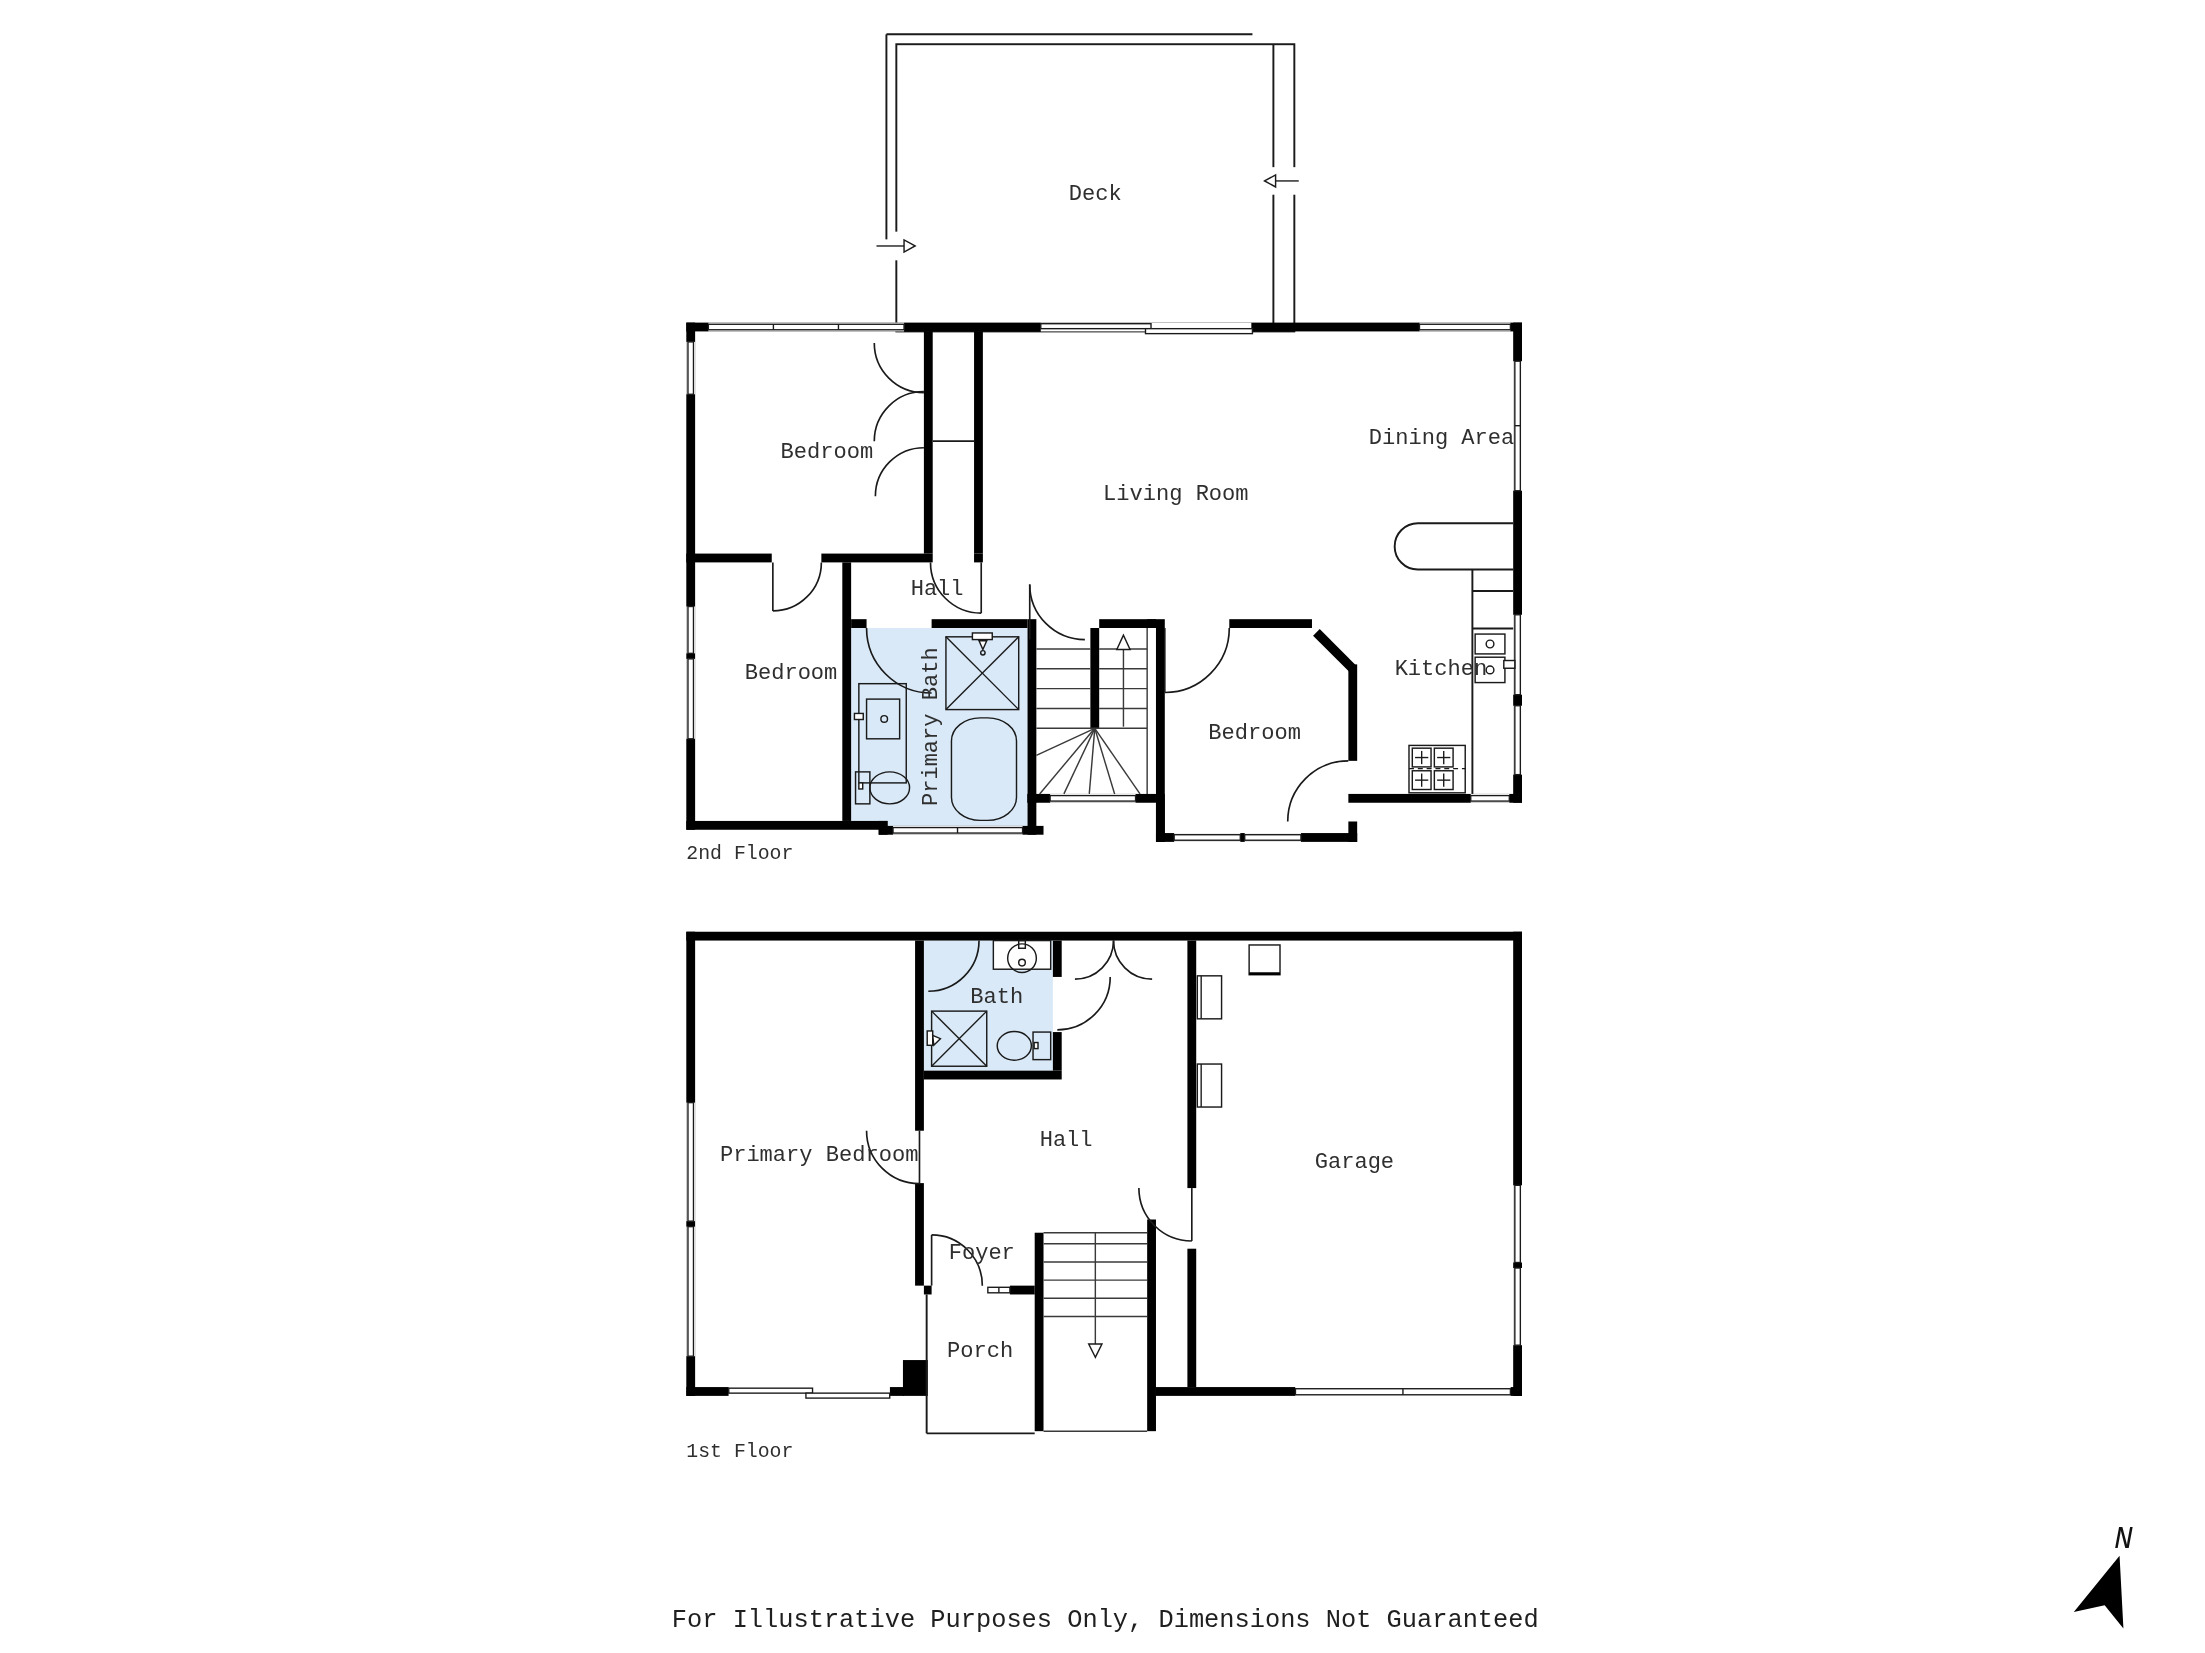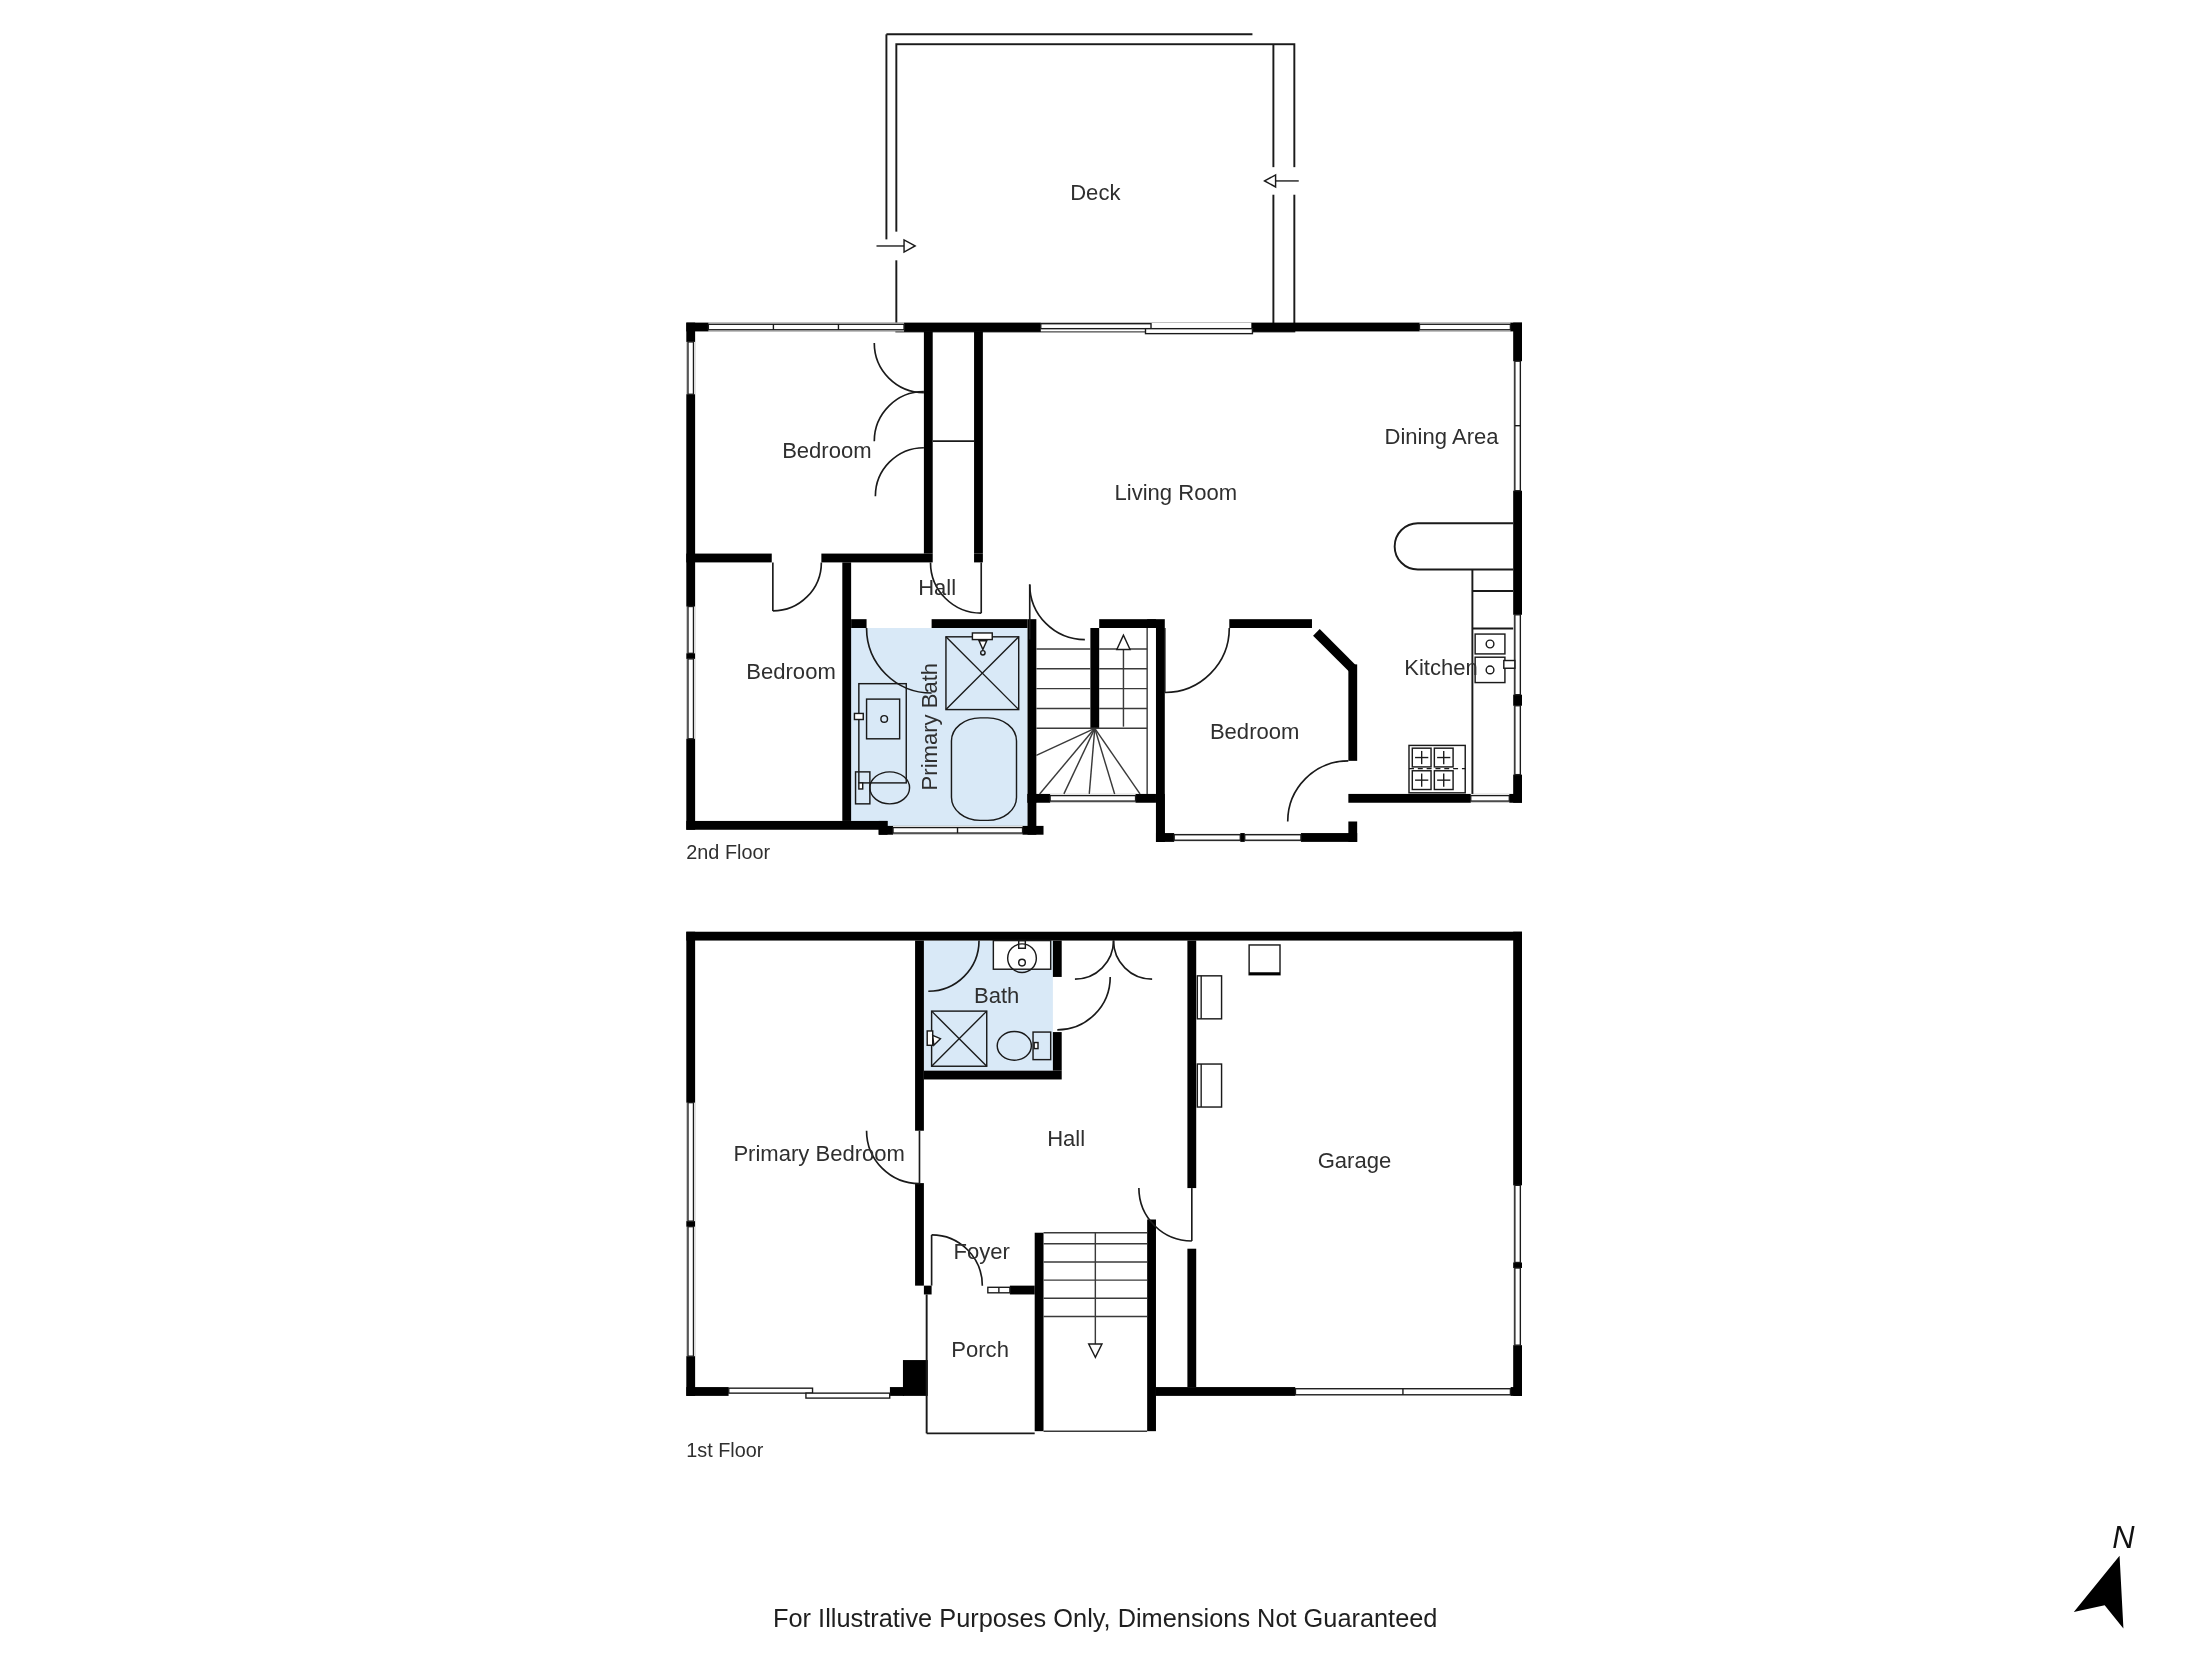--- a/index.html
+++ b/index.html
@@ -1,17 +1,17 @@
 <!DOCTYPE html>
 <html style="font-size:8.8px"><head>
 <meta charset="utf-8">
 <style>
   html,body{margin:0;padding:0;background:#ffffff;}
   #canvas{position:relative;width:2205px;height:1654px;background:#ffffff;
-          font-family:Liberation Sans, sans-serif;}
+          font-family:Liberation Mono, monospace;}
   svg{position:absolute;left:0;top:0;}
   .w   {fill:#000000;stroke:none;}
   .thin{fill:none;stroke:#1a1a1a;stroke-width:3.5;}
   .fix {fill:#ffffff;stroke:#1a1a1a;stroke-width:2.6;}
   .fixn{fill:none;stroke:#1a1a1a;stroke-width:2.6;}
   .arc {fill:none;stroke:#1a1a1a;stroke-width:3;}
   .winbg{fill:#ffffff;stroke:none;}
   .win {fill:#ffffff;stroke:#1a1a1a;stroke-width:2.5;}
   .wl  {stroke:#1a1a1a;stroke-width:2.5;}
   .step{stroke:#3a3a3a;stroke-width:2.6;}

